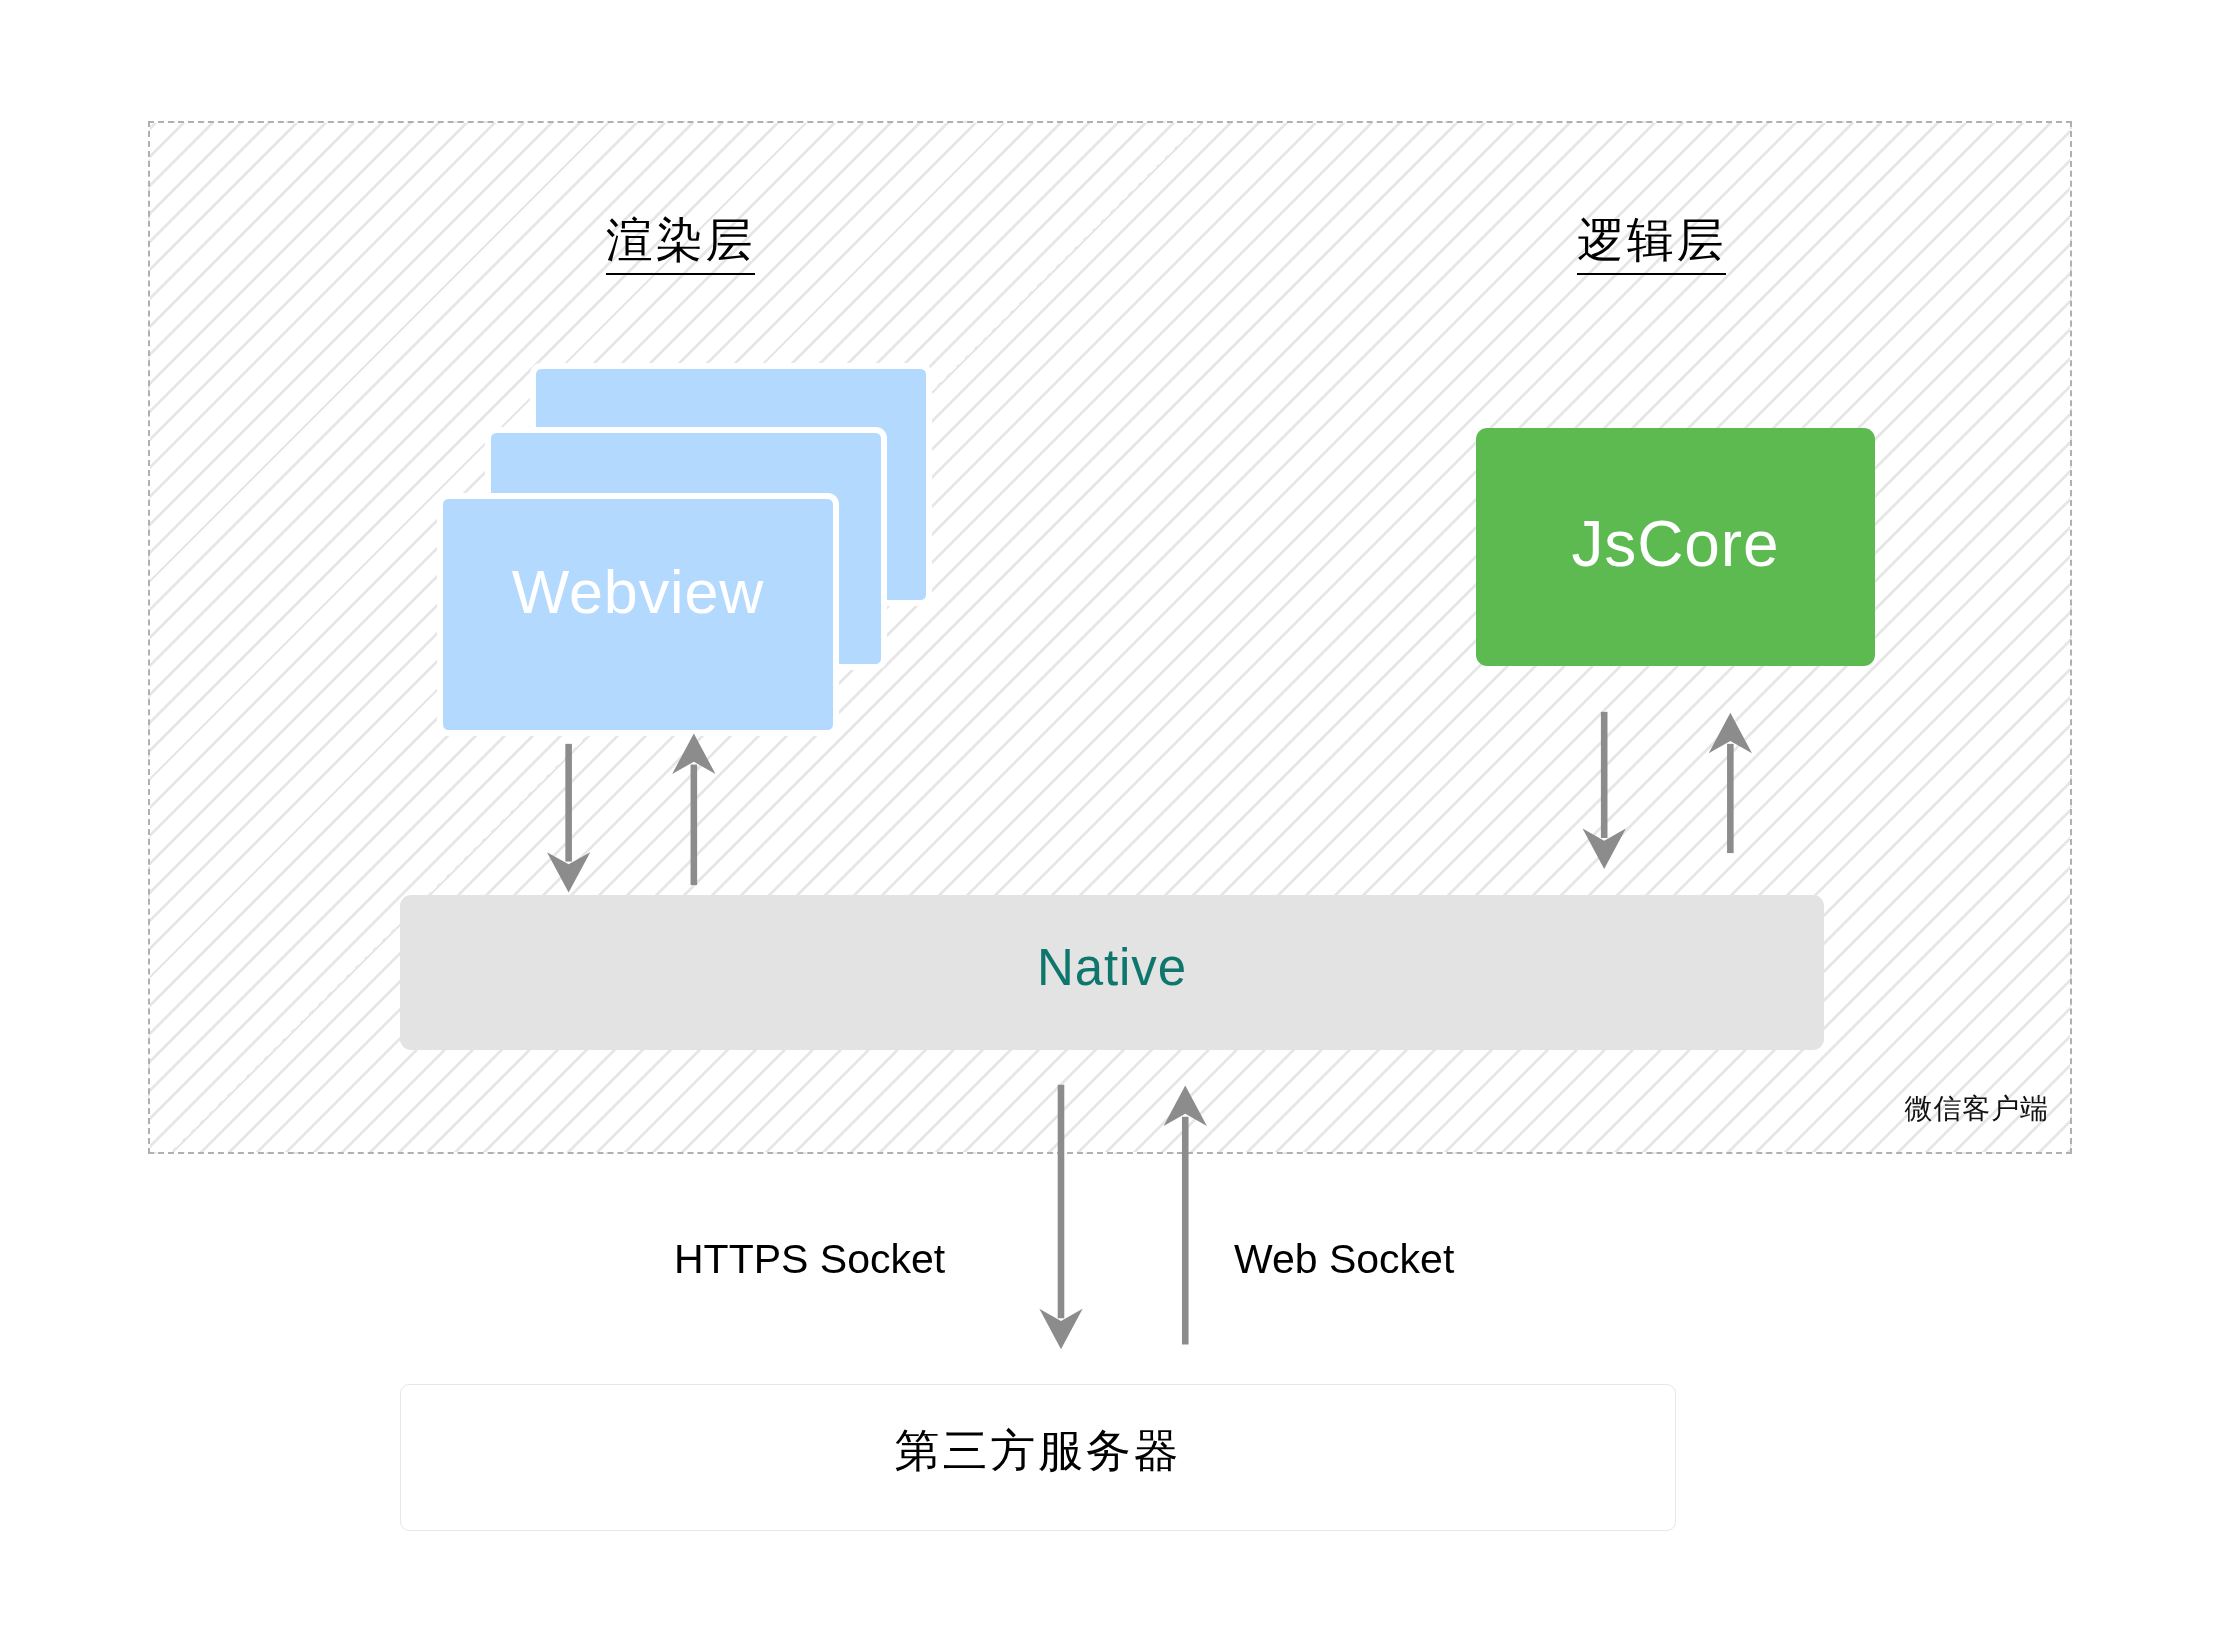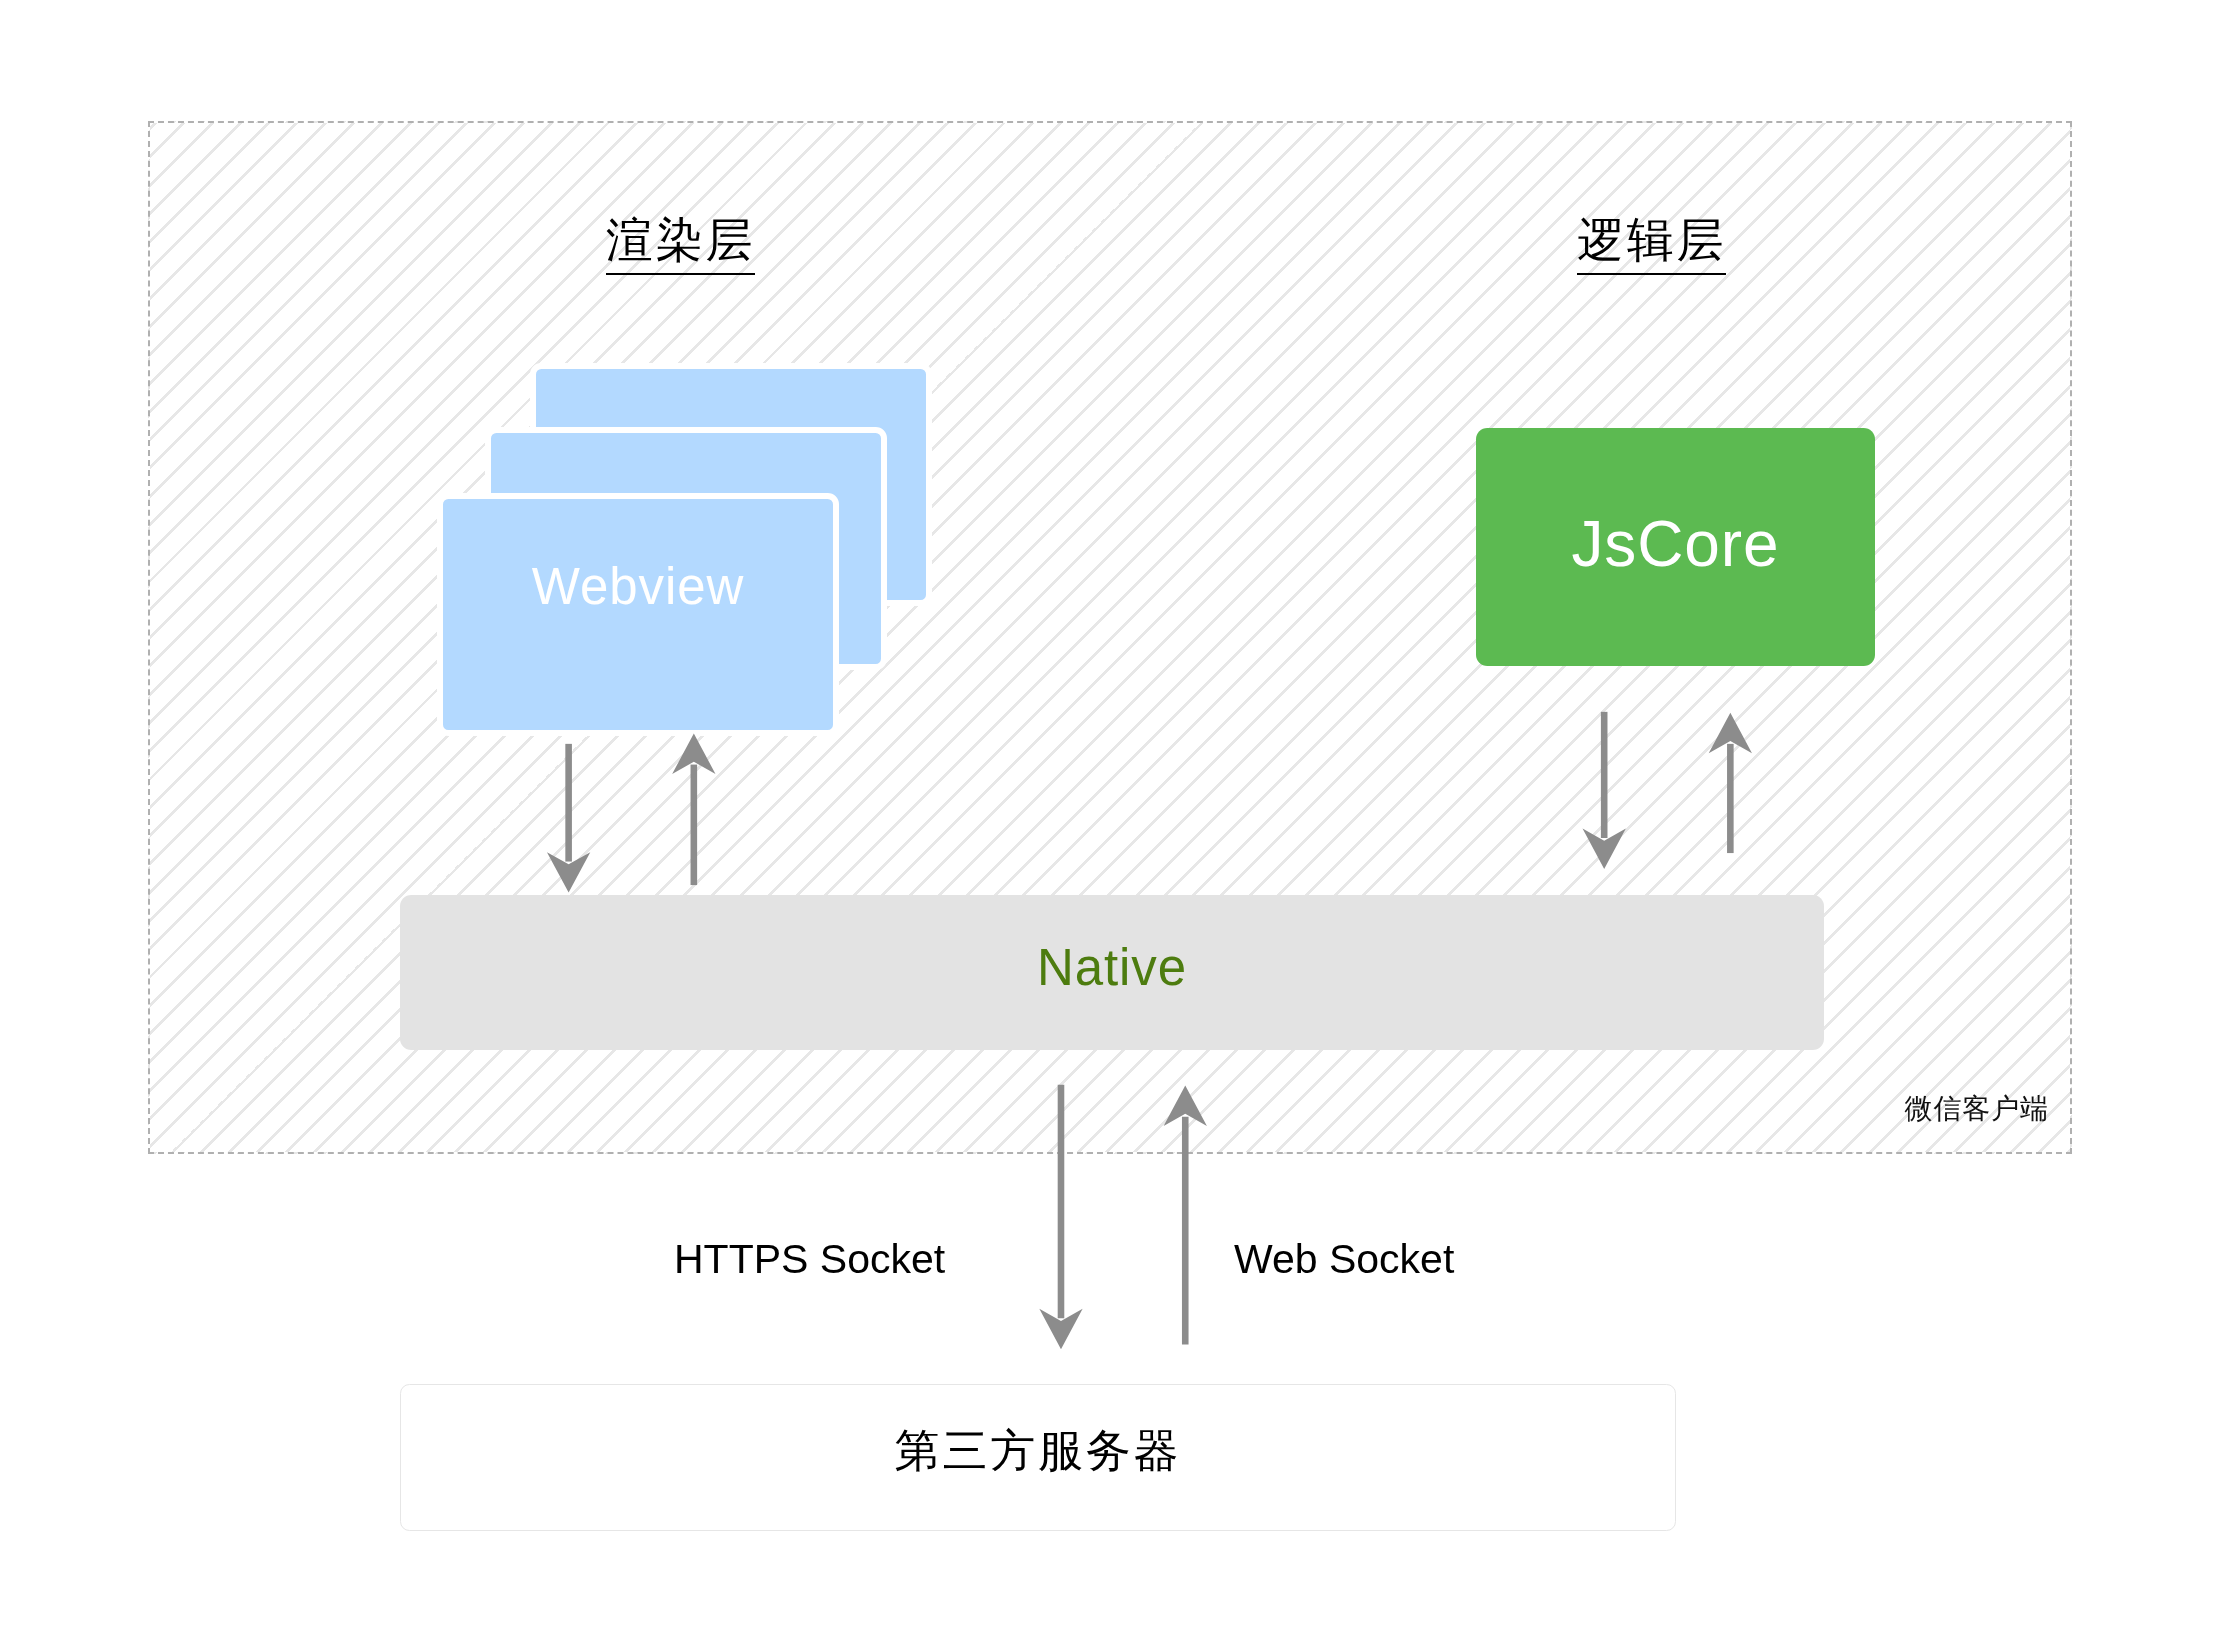--- a/index.html
+++ b/index.html
@@ -75,21 +75,21 @@
   .wv-3 { left: 530px; top: 363px; width: 402px; height: 243px; z-index: 1; }
   .wv-2 { left: 485px; top: 427px; width: 402px; height: 243px; z-index: 2; }
   .wv-1 { left: 437px; top: 493px; width: 402px; height: 243px; z-index: 3; }
 
   .wv-label {
     position: absolute;
     left: 0;
     right: 0;
     top: 58px;
     text-align: center;
-    font-size: 51px;
+    font-size: 61px;
     color: #ffffff;
     letter-spacing: 0.9px;
   }
 
   
   .jscore {
     position: absolute;
     left: 1476px;
     top: 428px;
     width: 399px;
@@ -120,21 +120,21 @@
     border-radius: 11.3px;
     box-sizing: border-box;
   }
   .native-label {
     position: absolute;
     left: 0;
     right: 0;
     top: 43px;
     text-align: center;
     font-size: 51px;
-    color: #4d7c0f;
+    color: #0f766e;
     letter-spacing: 0.9px;
   }
 
   
   .server {
     position: absolute;
     left: 400px;
     top: 1384px;
     width: 1276px;
     height: 147px;

